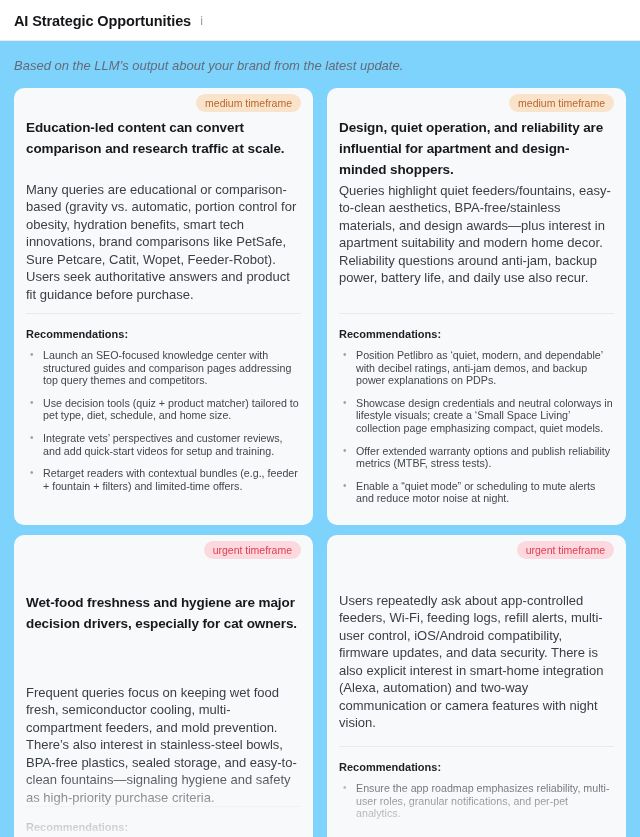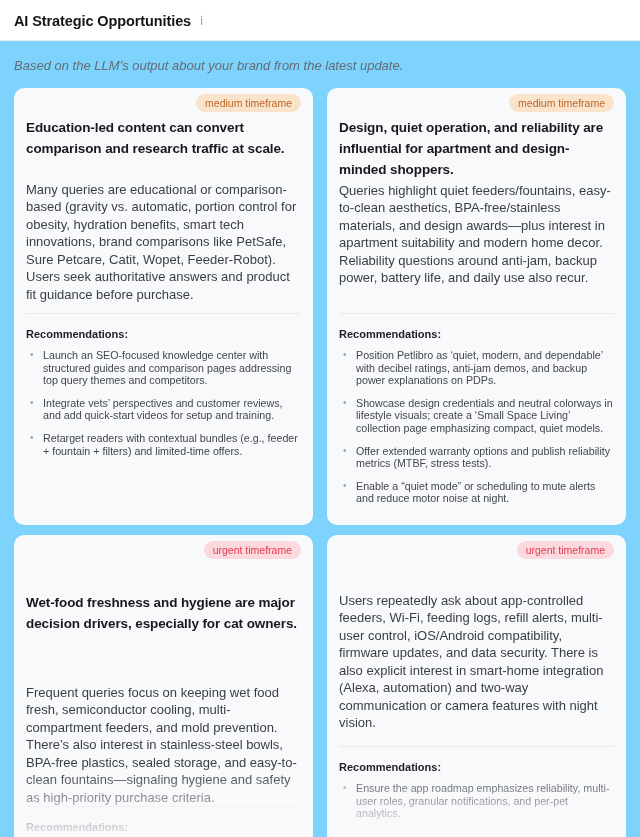--- a/index.html
+++ b/index.html
@@ -149,20 +149,21 @@
         <div class="badge-row">
           <span class="badge medium">medium timeframe</span>
         </div>
         <div class="card-title">Education-led content can convert comparison and research traffic at scale.</div>
         <div class="card-body">Many queries are educational or comparison-based (gravity vs. automatic, portion control for obesity, hydration benefits, smart tech innovations, brand comparisons like PetSafe, Sure Petcare, Catit, Wopet, Feeder-Robot). Users seek authoritative answers and product fit guidance before purchase.</div>
       </div>
       <div class="recs">
         <div class="recs-label">Recommendations:</div>
         <ul class="recs-list">
             <li>Launch an SEO-focused knowledge center with structured guides and comparison pages addressing top query themes and competitors.</li>
+            <li>Use decision tools (quiz + product matcher) tailored to pet type, diet, schedule, and home size.</li>
             <li>Integrate vets’ perspectives and customer reviews, and add quick-start videos for setup and training.</li>
             <li>Retarget readers with contextual bundles (e.g., feeder + fountain + filters) and limited-time offers.</li>
           </ul>
       </div>
     </div>
 
     <div class="card row1">
       <div class="card-top">
         <div class="badge-row">
           <span class="badge medium">medium timeframe</span>

